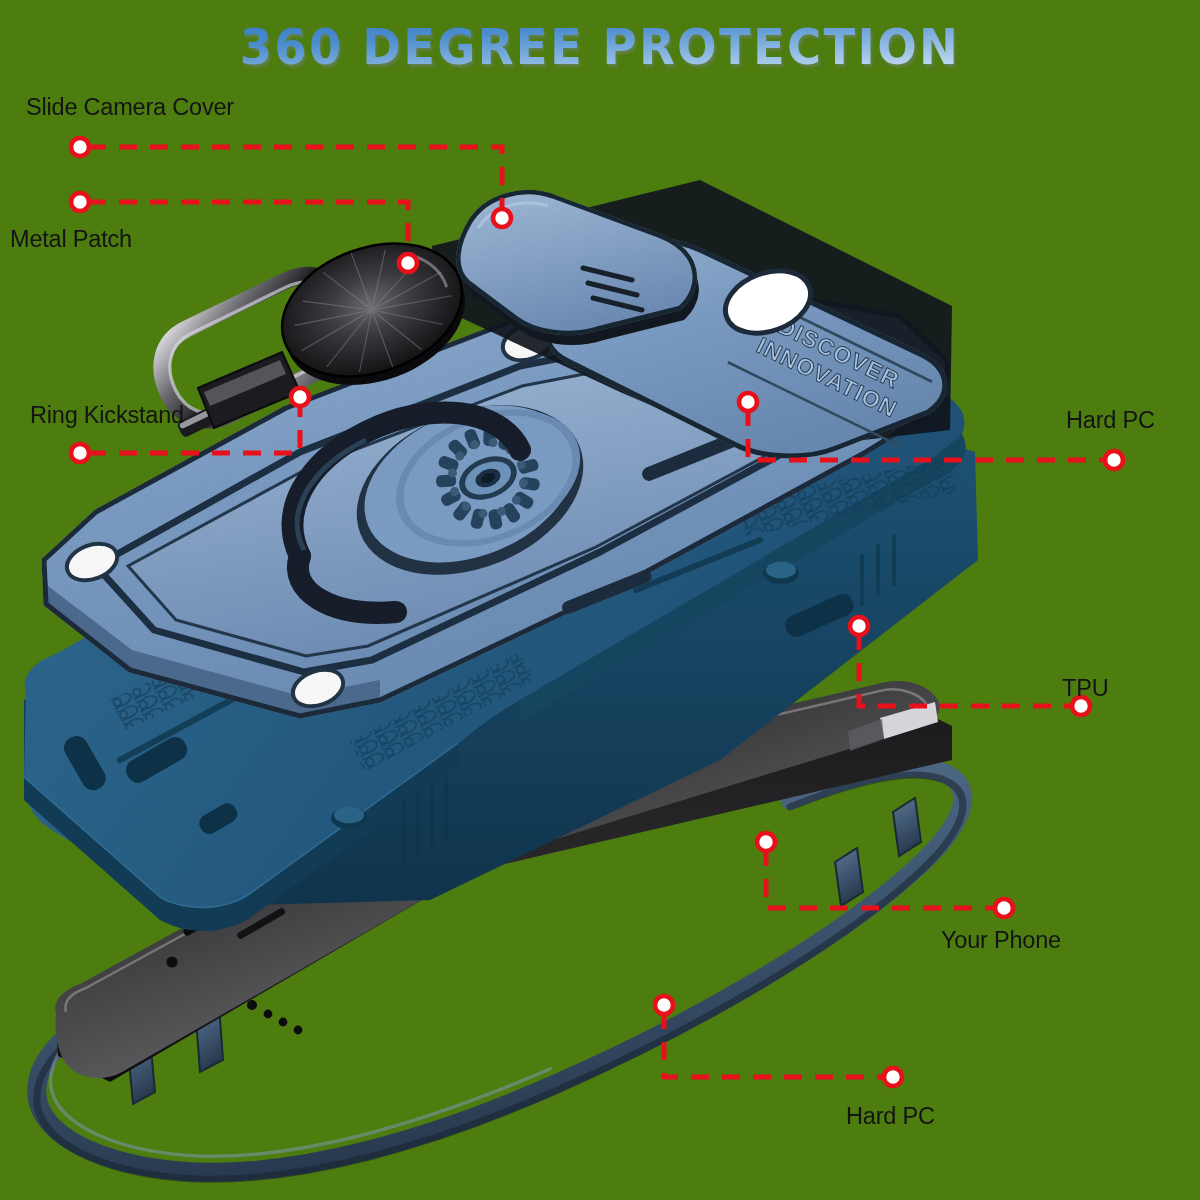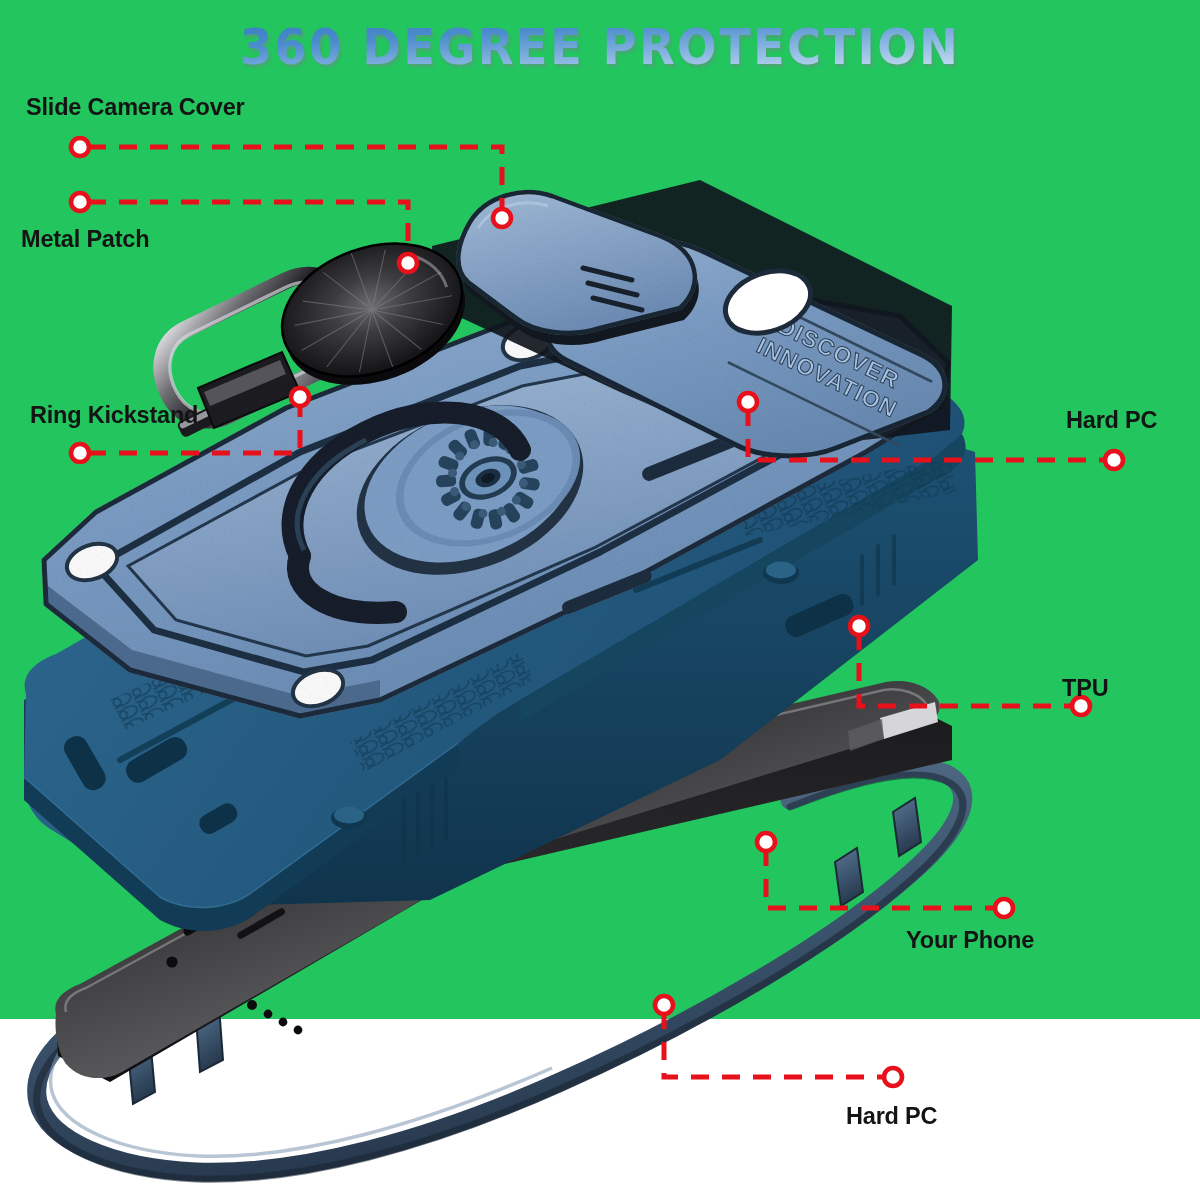--- a/index.html
+++ b/index.html
@@ -1,34 +1,34 @@
 <!DOCTYPE html>
 <html><head>
 <meta charset="utf-8">
 <style>
   html,body{margin:0;padding:0;background:#fff;}
   body{width:1200px;height:1200px;overflow:hidden;
        font-family:"Liberation Sans","DejaVu Sans",sans-serif;}
-  #stage{position:relative;width:1200px;height:1019px;background:#22c55e;}
+  #stage{position:relative;width:1200px;height:1200px;background:#4d7c0f;}
 
   
   #title{
     position:absolute;left:0;top:18px;width:1200px;text-align:center;
     font-size:50px;font-weight:700;letter-spacing:2.5px;
     font-family:"DejaVu Sans","Liberation Sans",sans-serif;
     transform:scaleX(0.93);
     background:linear-gradient(177deg,#2f74bd 0%,#4b8ccd 33%,#8fbbe3 62%,#eef4fa 100%);
     -webkit-background-clip:text;background-clip:text;color:transparent;
     -webkit-text-fill-color:transparent;
     filter:drop-shadow(2px 3px 1px rgba(120,130,140,.45));
     white-space:nowrap;user-select:none;
   }
 
   
-  .lbl{position:absolute;font-size:23.5px;font-weight:700;color:#141414;
+  .lbl{position:absolute;font-size:23.5px;font-weight:400;color:#141414;
        white-space:nowrap;letter-spacing:-.2px;line-height:1;}
 
   
   #leads{position:absolute;left:0;top:0;width:1200px;height:1200px;
          pointer-events:none;}
 
   
   #art{position:absolute;left:0;top:0;width:1200px;height:1200px;}
 </style>
 </head>
@@ -466,25 +466,25 @@
       <circle cx="300" cy="397" r="9"></circle>
       <circle cx="748" cy="402" r="9"></circle>
       <circle cx="859" cy="626" r="9"></circle>
       <circle cx="766" cy="842" r="9"></circle>
       <circle cx="664" cy="1005" r="9"></circle>
     </g>
   </svg>
 
   <div class="lbl" style="left:26px;top:96px">Slide Camera Cover</div>
 
-  <div class="lbl" style="left:21px;top:228px">Metal Patch</div>
+  <div class="lbl" style="left:10px;top:228px">Metal Patch</div>
 
   <div class="lbl" style="left:30px;top:404px">Ring Kickstand</div>
 
   <div class="lbl" style="left:1066px;top:409px">Hard PC</div>
 
   <div class="lbl" style="left:1062px;top:677px">TPU</div>
 
-  <div class="lbl" style="left:906px;top:929px">Your Phone</div>
+  <div class="lbl" style="left:941px;top:929px">Your Phone</div>
 
   <div class="lbl" style="left:846px;top:1105px">Hard PC</div>
 
 </div>
 
 </body></html>

